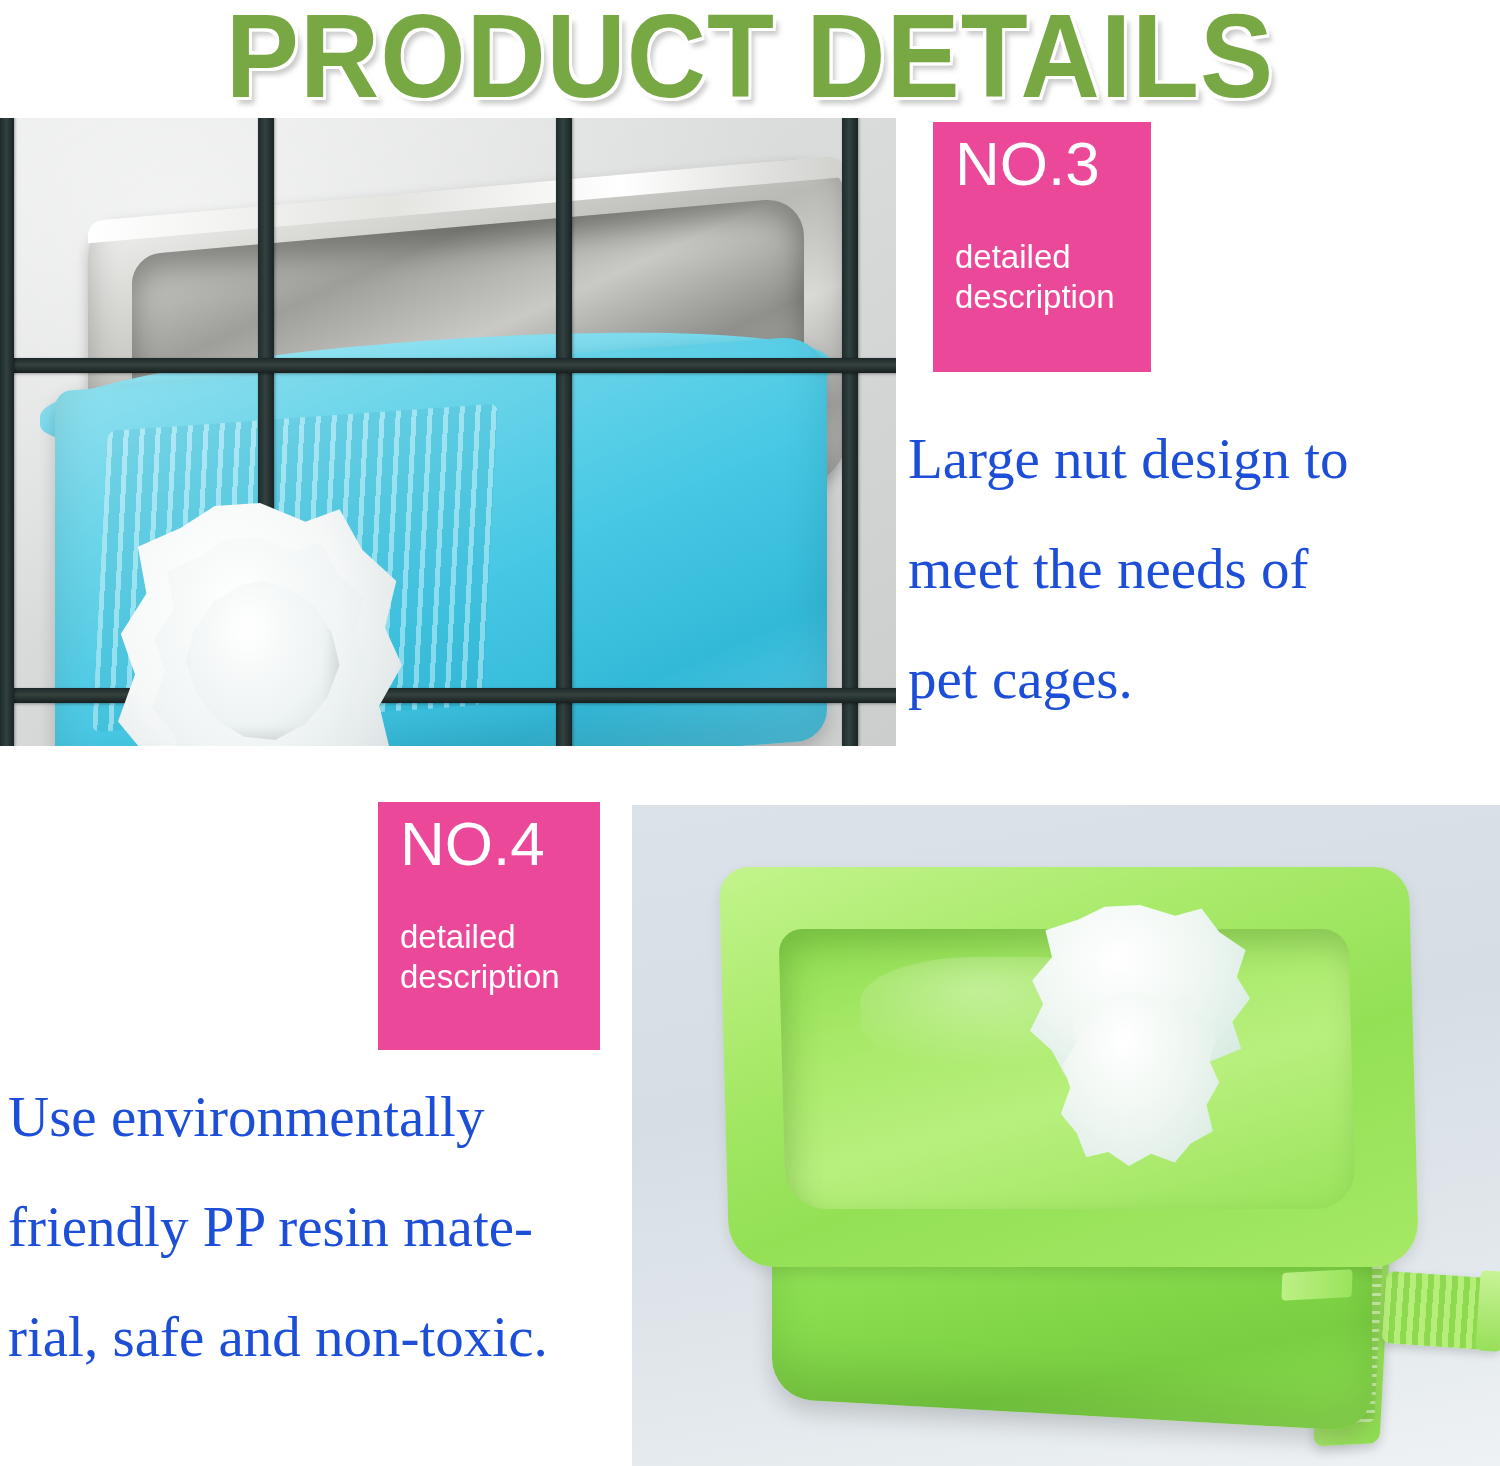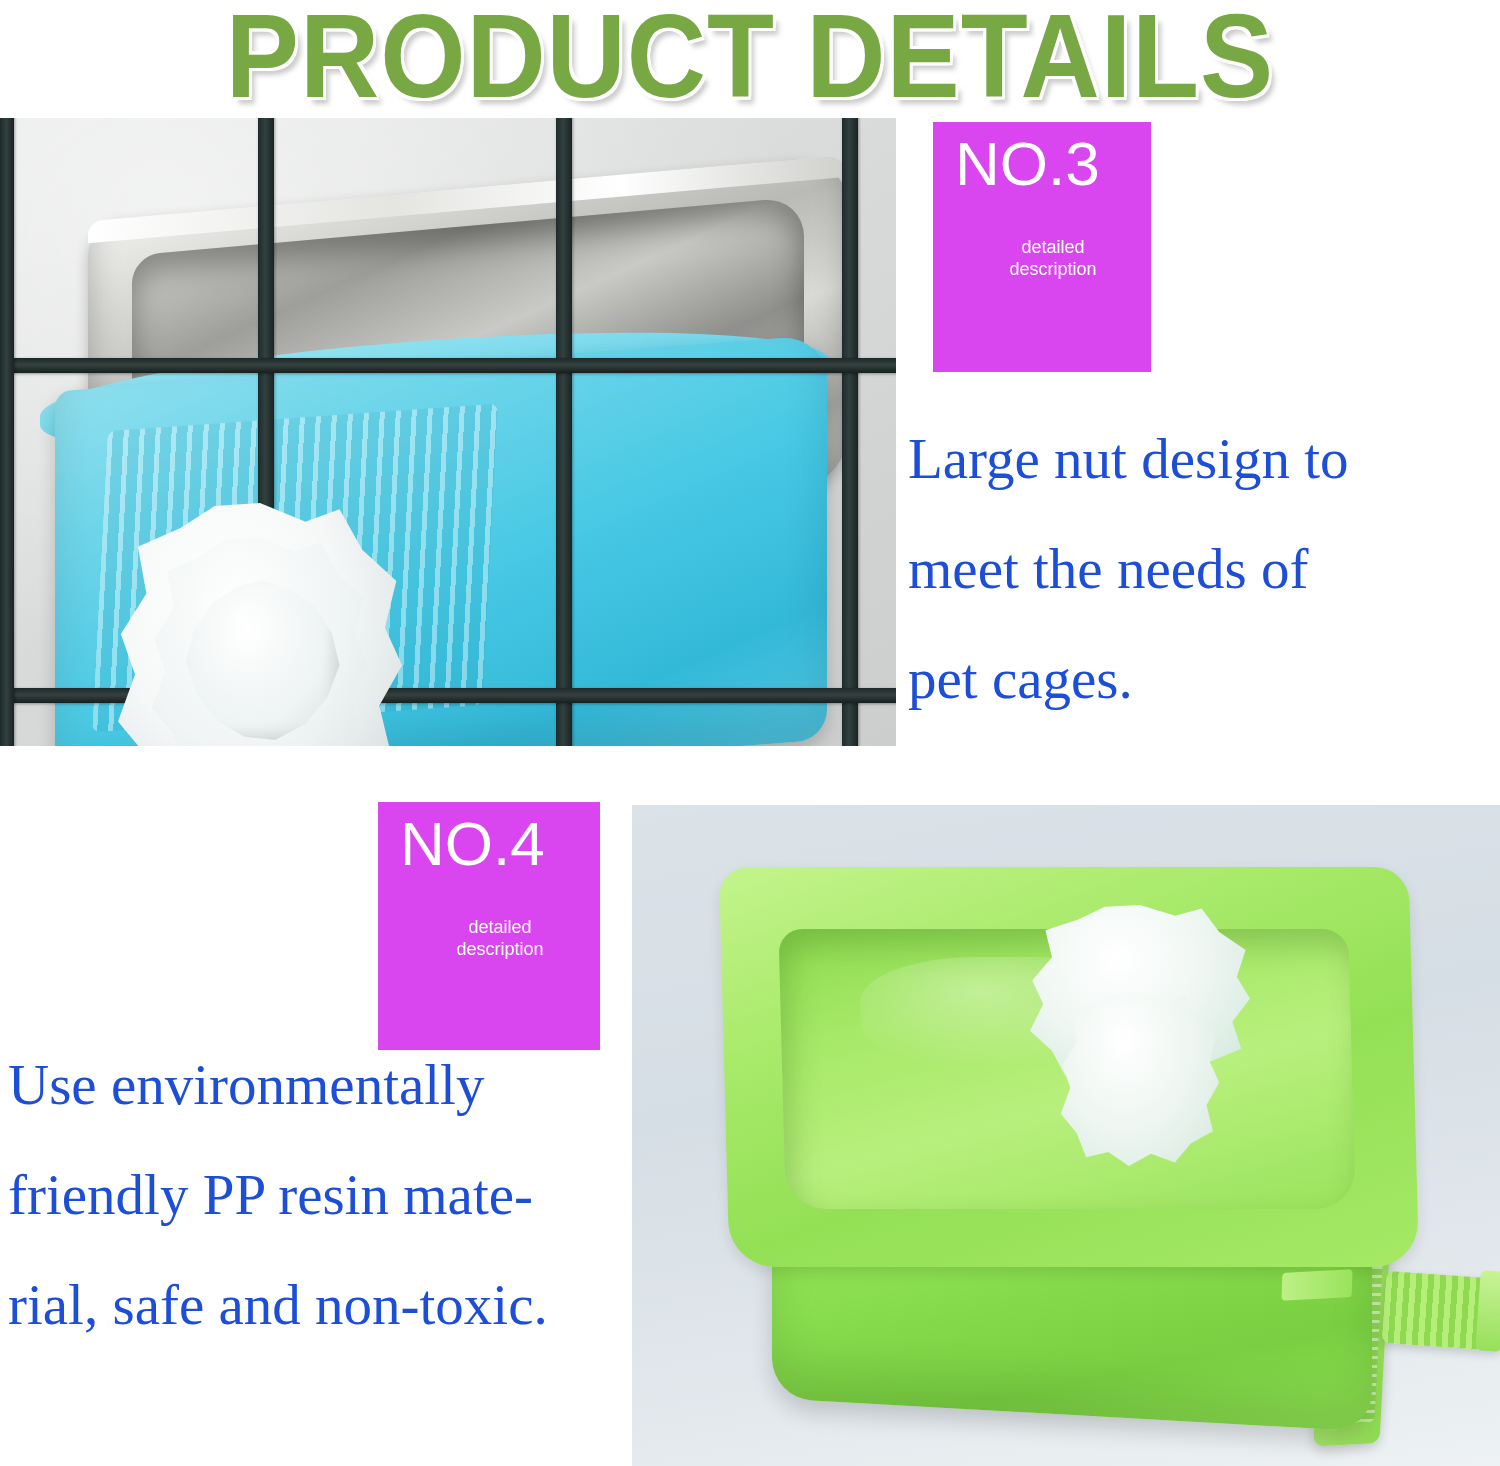--- a/index.html
+++ b/index.html
@@ -26,55 +26,54 @@
        3px 0 0 #ffffff, -3px 0 0 #ffffff, 0 3px 0 #ffffff, 0 -3px 0 #ffffff,
        3px 3px 0 #ffffff, -3px 3px 0 #ffffff, 3px -3px 0 #ffffff, -3px -3px 0 #ffffff,
        6px 7px 6px rgba(160,160,160,0.55);
     white-space:nowrap;
     user-select:none;
   }
 
   
   .badge{
     position:absolute;
-    background:#d946ef;
+    background:#ec4899;
     color:#ffffff;
     padding:10px 0 0 22px;
   }
   .badge .badge-no{
     font-size:62px;
     font-weight:300;
     line-height:1.02;
     letter-spacing:0px;
     display:block;
   }
   .badge .badge-sub{
-    font-size:18px;
+    font-size:33px;
     font-weight:300;
     line-height:1.22;
     display:block;
     margin-top:42px;
     white-space:pre-line;
-    text-align:center;
   }
   #badge-no3{ left:933px; top:122px; width:218px; height:250px; }
   #badge-no4{ left:378px; top:802px; width:222px; height:248px; }
 
   
   .desc{
     position:absolute;
     font-family:"Liberation Serif", serif;
     color:#1d4ed8;
     font-size:57px;
     line-height:110px;
     white-space:pre-line;
     letter-spacing:0px;
   }
   #desc-no3{ left:908px; top:404px; width:590px; }
-  #desc-no4{ left:8px;   top:1030px; width:630px; }
+  #desc-no4{ left:8px;   top:1062px; width:630px; }
 
   
   #photo-cage-bowl{
     position:absolute;
     left:0px; top:118px; width:896px; height:628px;
     overflow:hidden;
     background:linear-gradient(150deg,#e6e8e7 0%,#dcdedd 35%,#d2d5d4 70%,#cbcecd 100%);
   }
   #photo-cage-bowl .wall-shade{
     position:absolute; inset:0;

